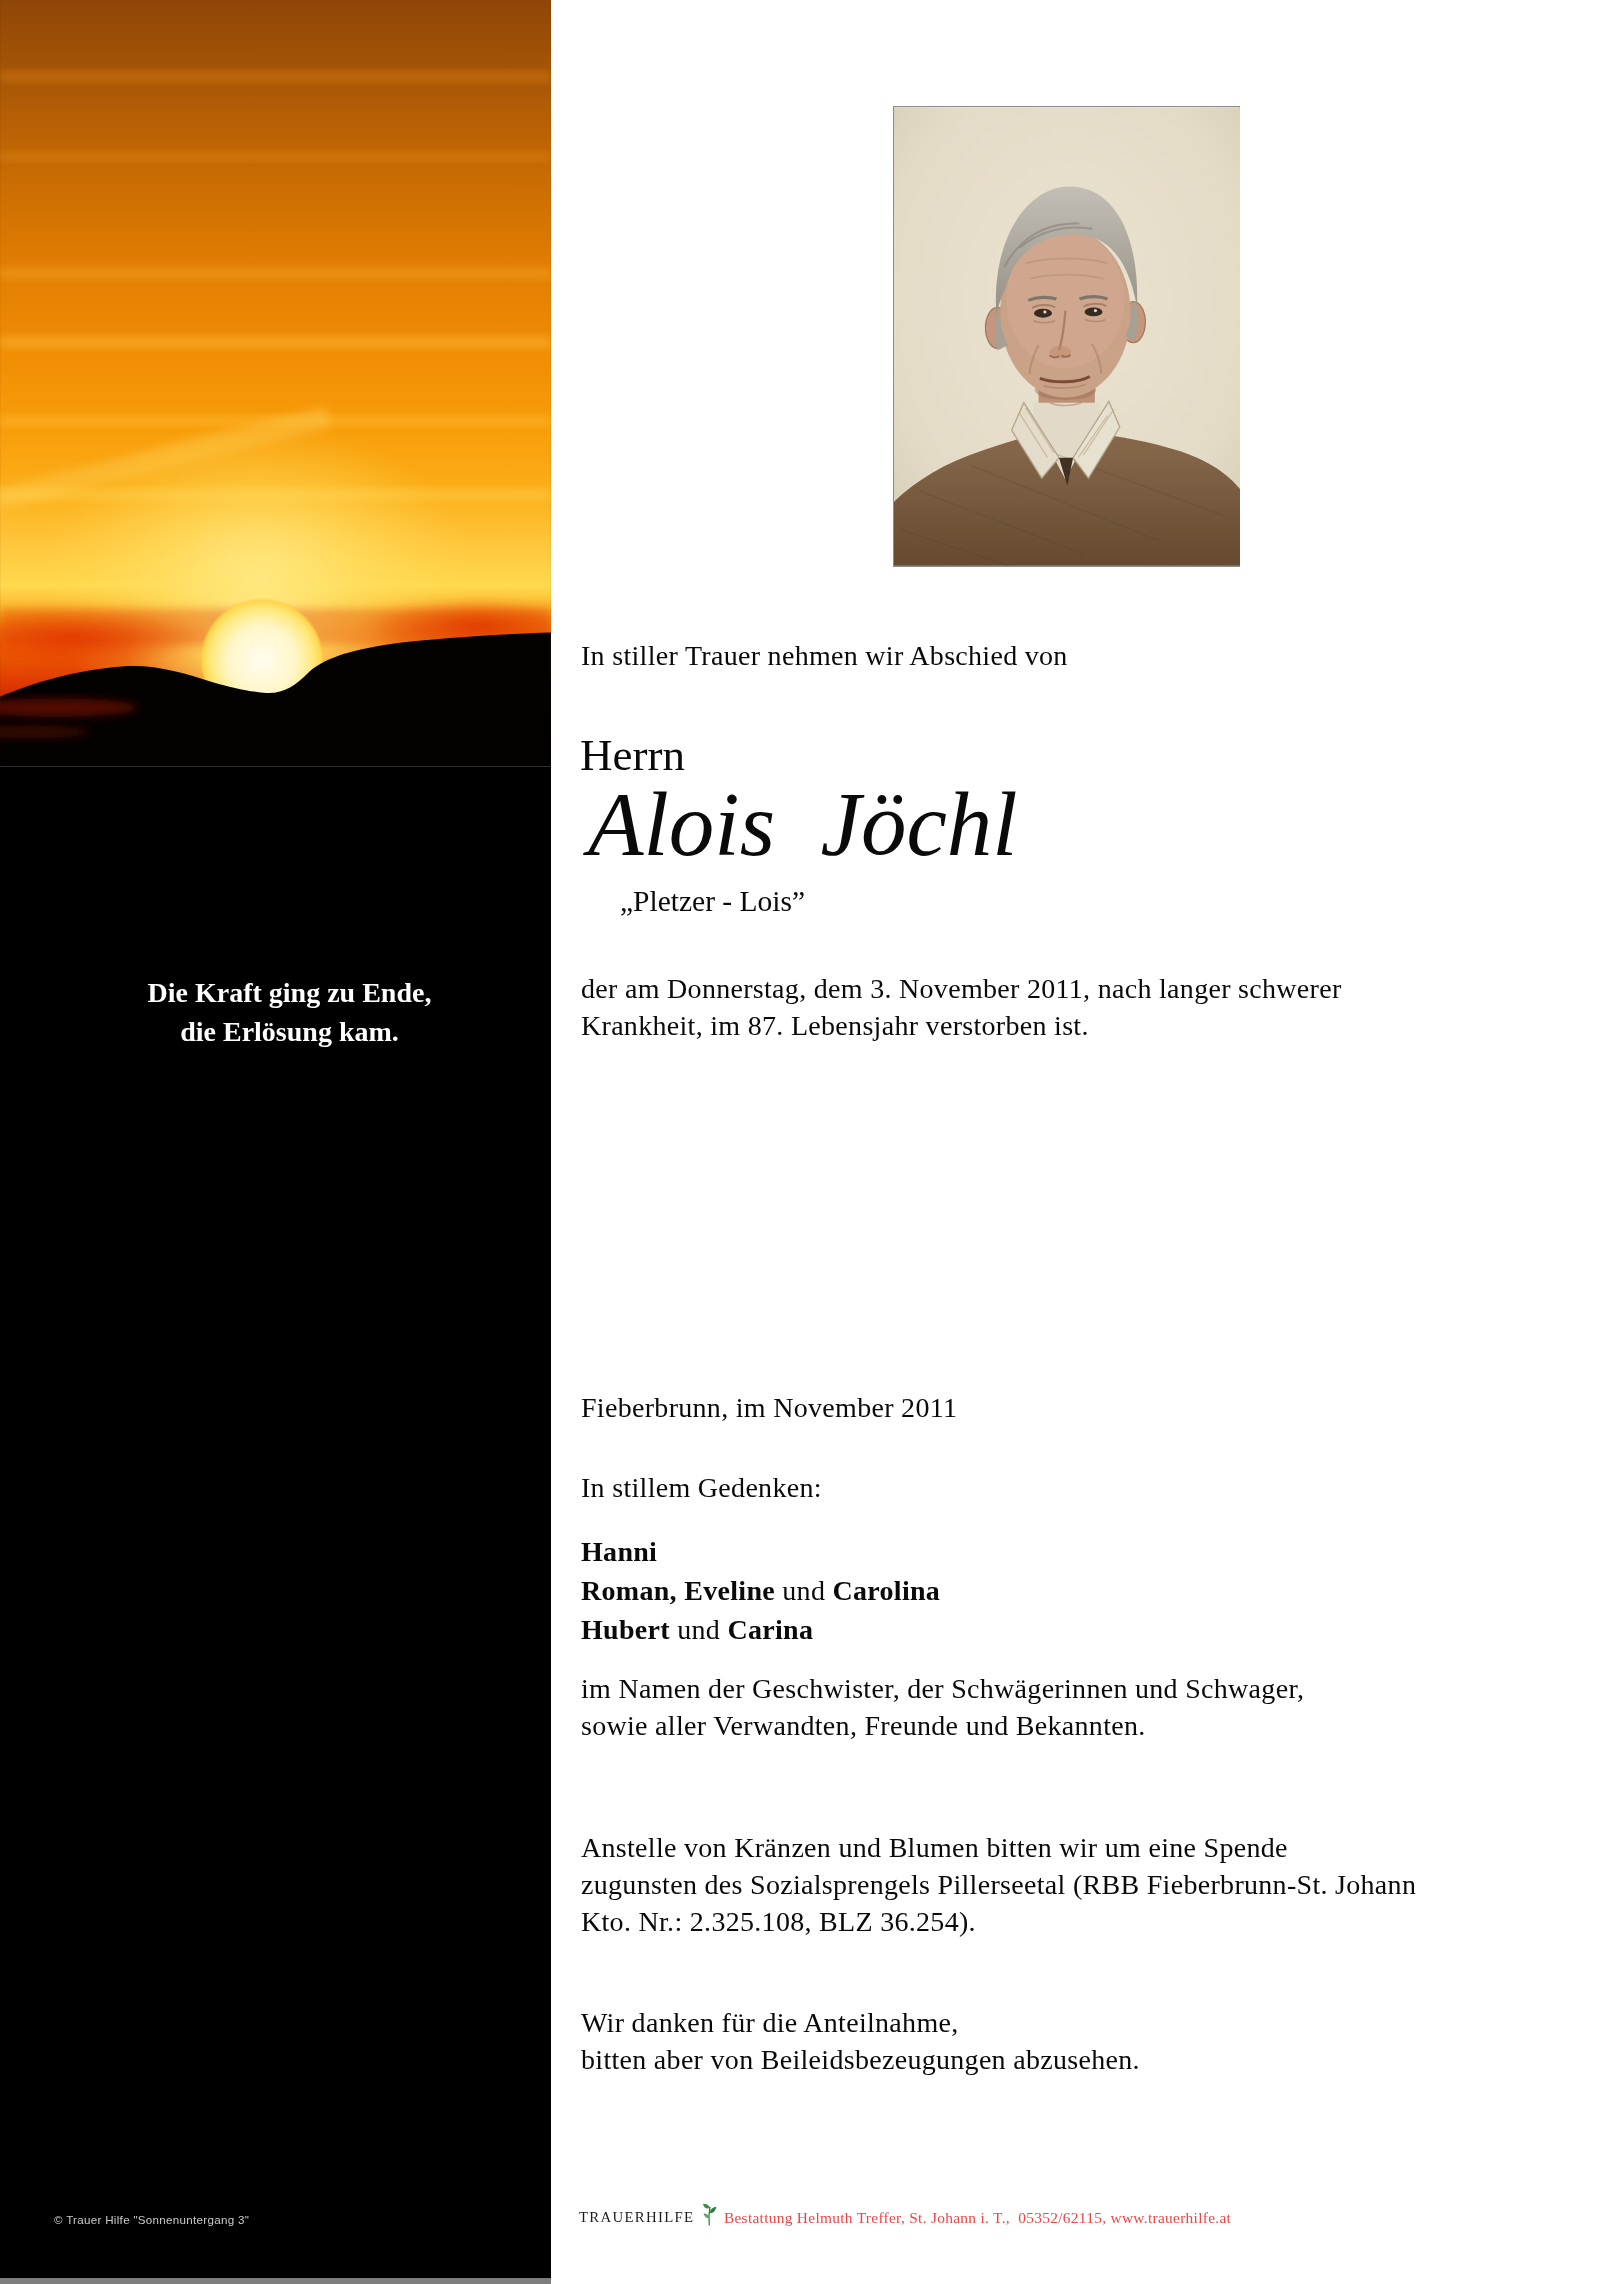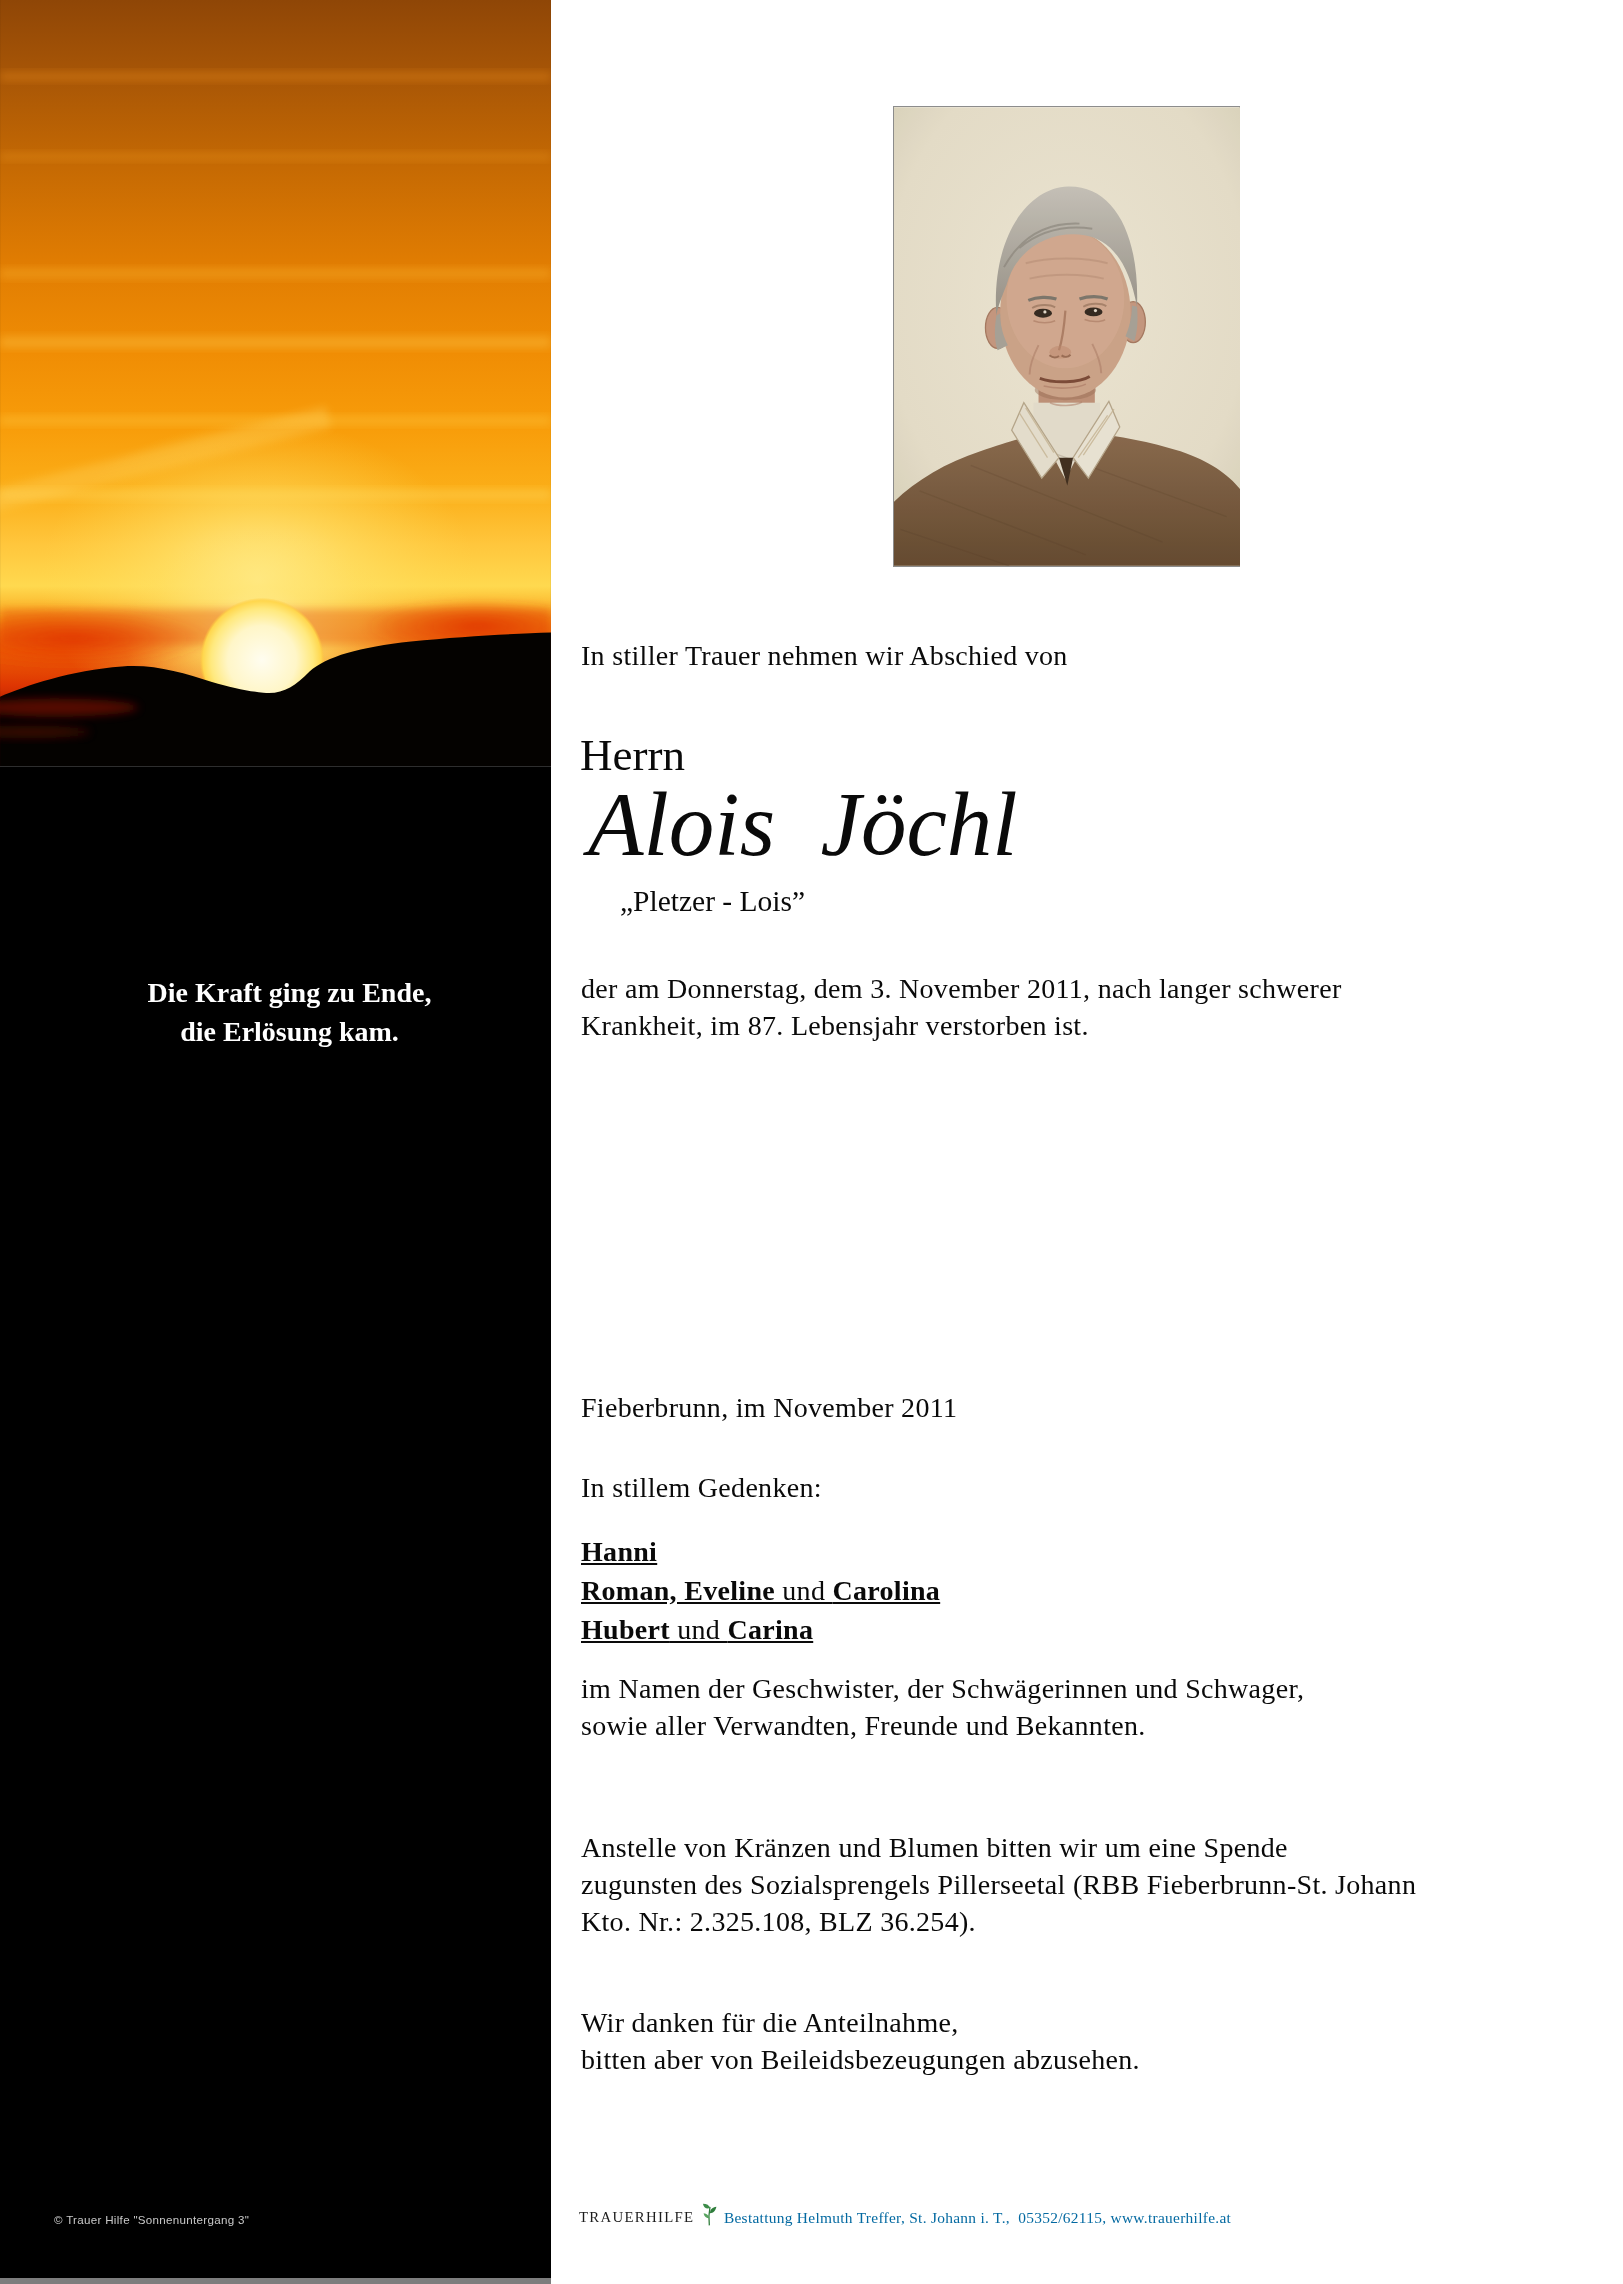--- a/index.html
+++ b/index.html
@@ -10,21 +10,21 @@
   .intro{font-size:28px;line-height:37px;letter-spacing:0.3px;}
   .salutation{font-size:45px;line-height:49px;}
   .deceased-name{font-size:91px;line-height:96px;font-style:italic;white-space:pre-wrap;}
   .nickname{font-size:29.5px;line-height:32px;font-weight:normal;margin-left:40px;}
   .line{white-space:pre-wrap;font-size:28px;line-height:39px;letter-spacing:0.3px;}
   .b{font-weight:bold;}
   .caption{font-size:28px;line-height:39px;font-weight:bold;color:#ffffff;text-align:center;white-space:pre-wrap;}
   .credit{font-family:"Liberation Sans","DejaVu Sans",sans-serif;font-size:11.6px;color:#c9c9c9;letter-spacing:0.3px;}
   .footer-row{display:flex;align-items:flex-end;gap:6.4px;text-align:center;}
   .brand{font-size:14.8px;letter-spacing:1.3px;color:#1c1c1c;line-height:19px;}
-  .footer-info{font-size:15.4px;letter-spacing:0.3px;color:#0369a1;line-height:19px;white-space:pre-wrap;}
+  .footer-info{font-size:15.4px;letter-spacing:0.3px;color:#ef4444;line-height:19px;white-space:pre-wrap;}
   .photo-frame{border:0.6px solid #8c8c8c;box-sizing:border-box;}
   svg{display:block;}
 </style>
 </head>
 <body>
 
 <div id="page">
 
   <div class="abs" style="left:0;top:0;width:551px;height:2278px;background:#000000;"></div>
 
@@ -196,21 +196,21 @@
 
   <div class="abs body-text" style="left:581px;top:970px;">der am Donnerstag, dem 3. November 2011, nach langer schwerer
 Krankheit, im 87. Lebensjahr verstorben ist.</div>
 
 
 
   <div class="abs body-text" style="left:581px;top:1389px;text-align:center;">Fieberbrunn, im November 2011</div>
 
   <div class="abs body-text" style="left:581px;top:1469px;">In stillem Gedenken:</div>
 
-  <div class="abs" style="left:581px;top:1532px;text-decoration:underline;">
+  <div class="abs" style="left:581px;top:1532px;">
     <div class="line"><span class="b">Hanni</span></div>
     <div class="line"><span class="b">Roman, Eveline</span><span> und </span><span class="b">Carolina</span></div>
     <div class="line"><span class="b">Hubert</span><span> und </span><span class="b">Carina</span></div>
   </div>
 
   <div class="abs body-text" style="left:581px;top:1670px;">im Namen der Geschwister, der Schwägerinnen und Schwager,
 sowie aller Verwandten, Freunde und Bekannten.</div>
 
   <div class="abs body-text" style="left:581px;top:1829px;">Anstelle von Kränzen und Blumen bitten wir um eine Spende
 zugunsten des Sozialsprengels Pillerseetal (RBB Fieberbrunn-St. Johann

